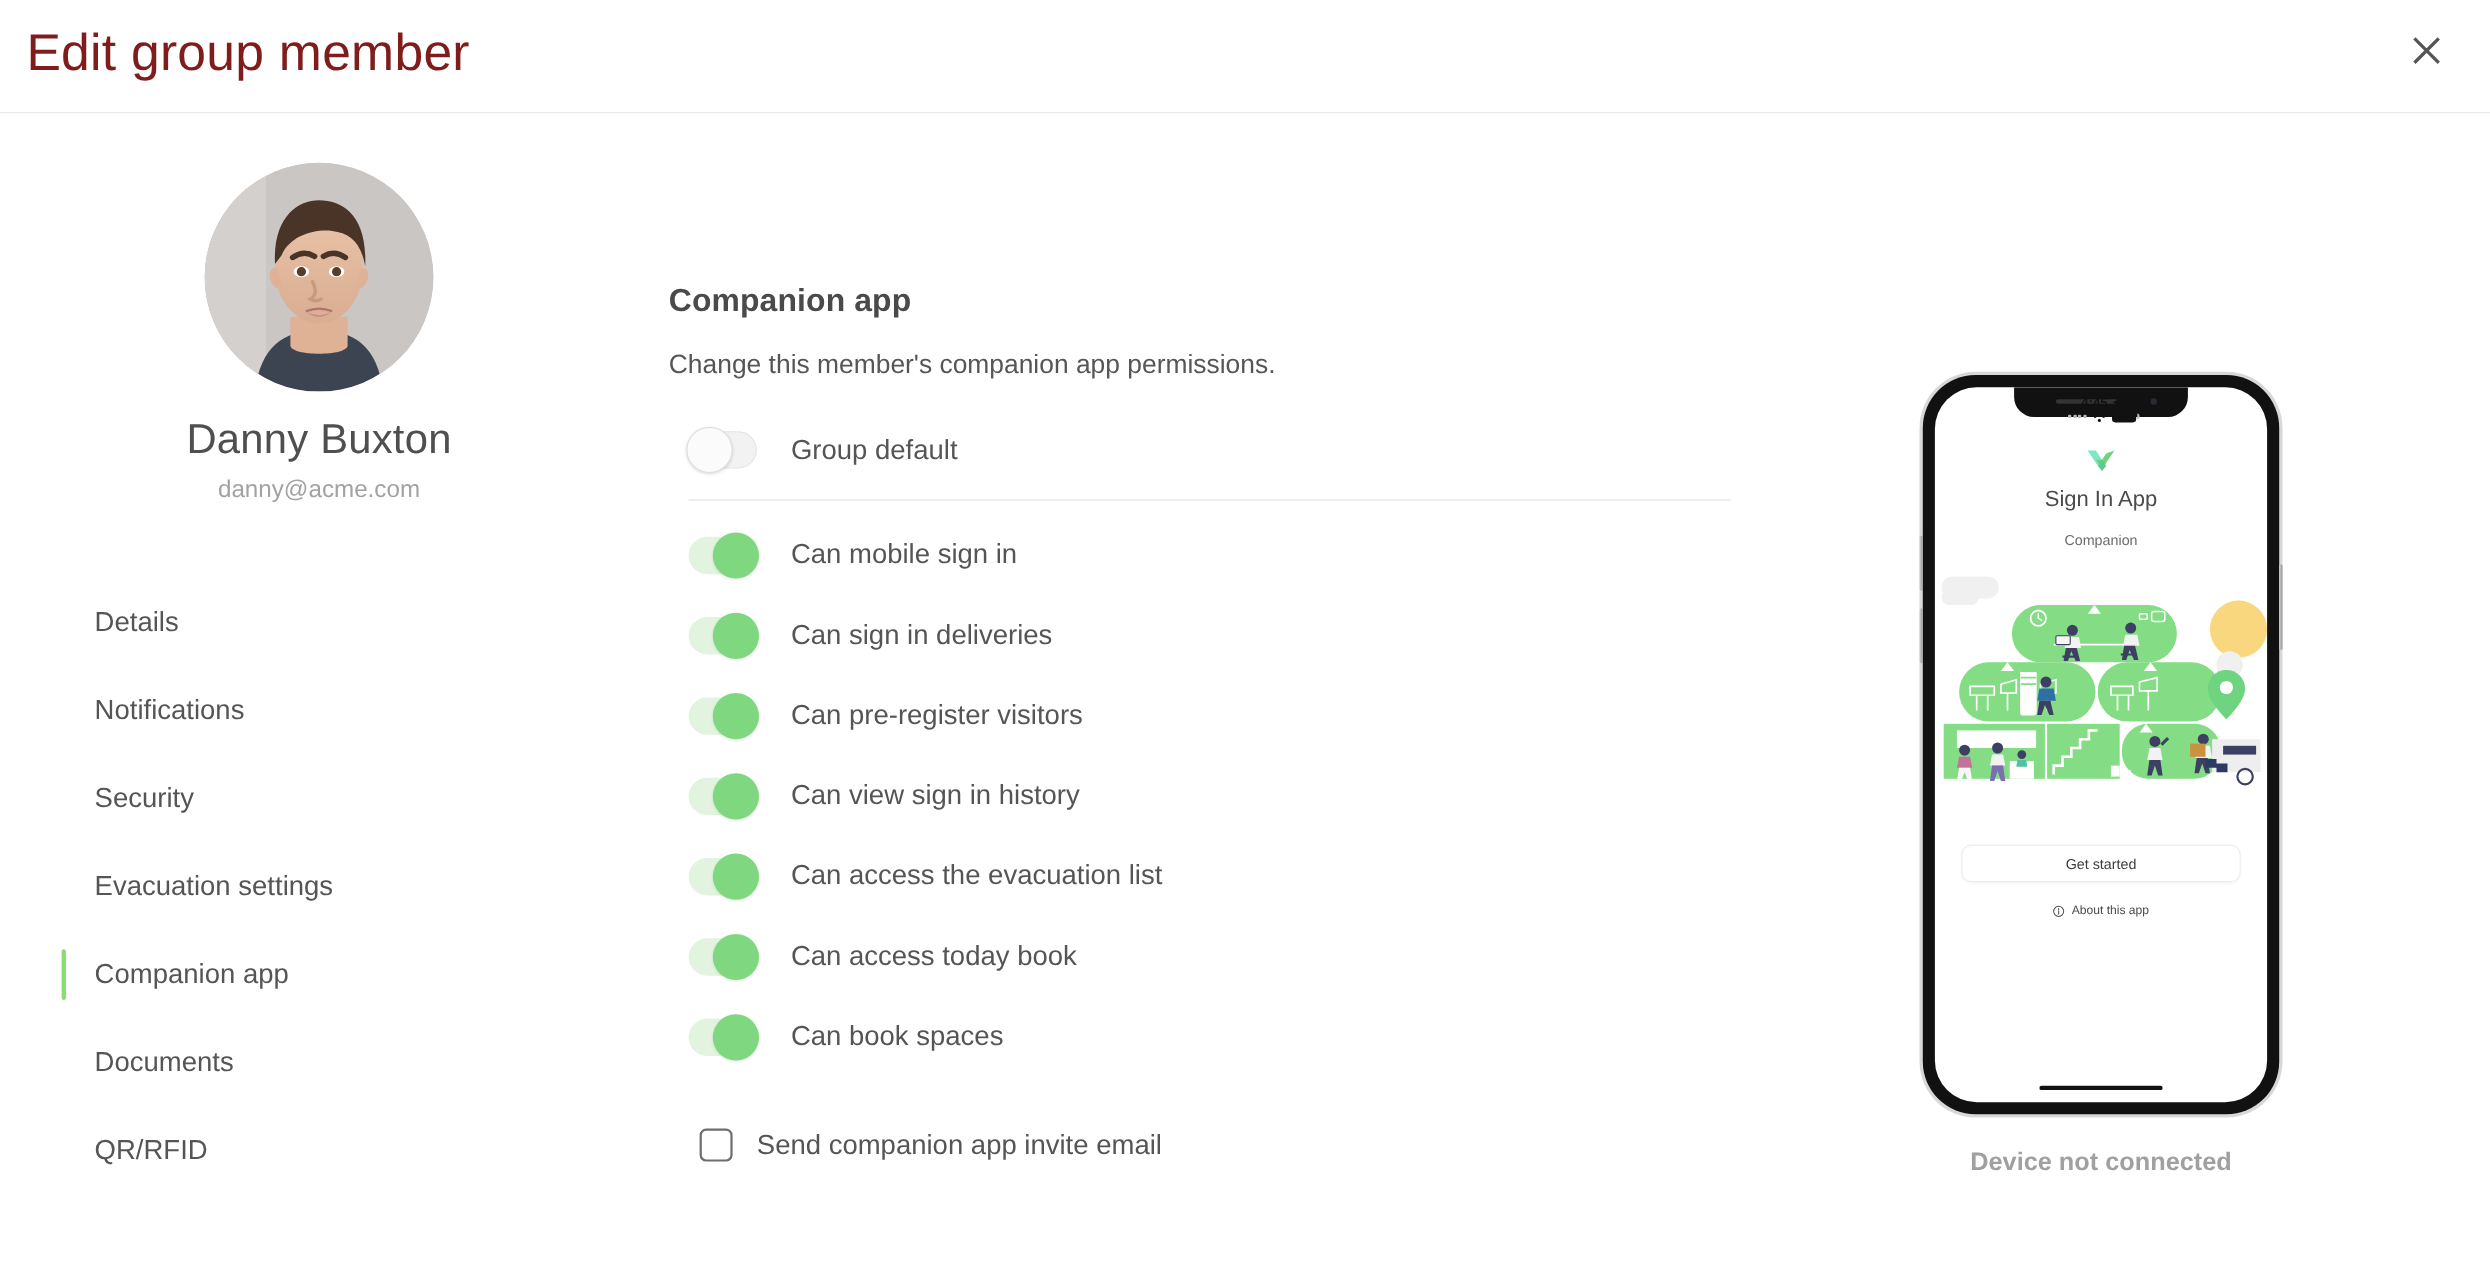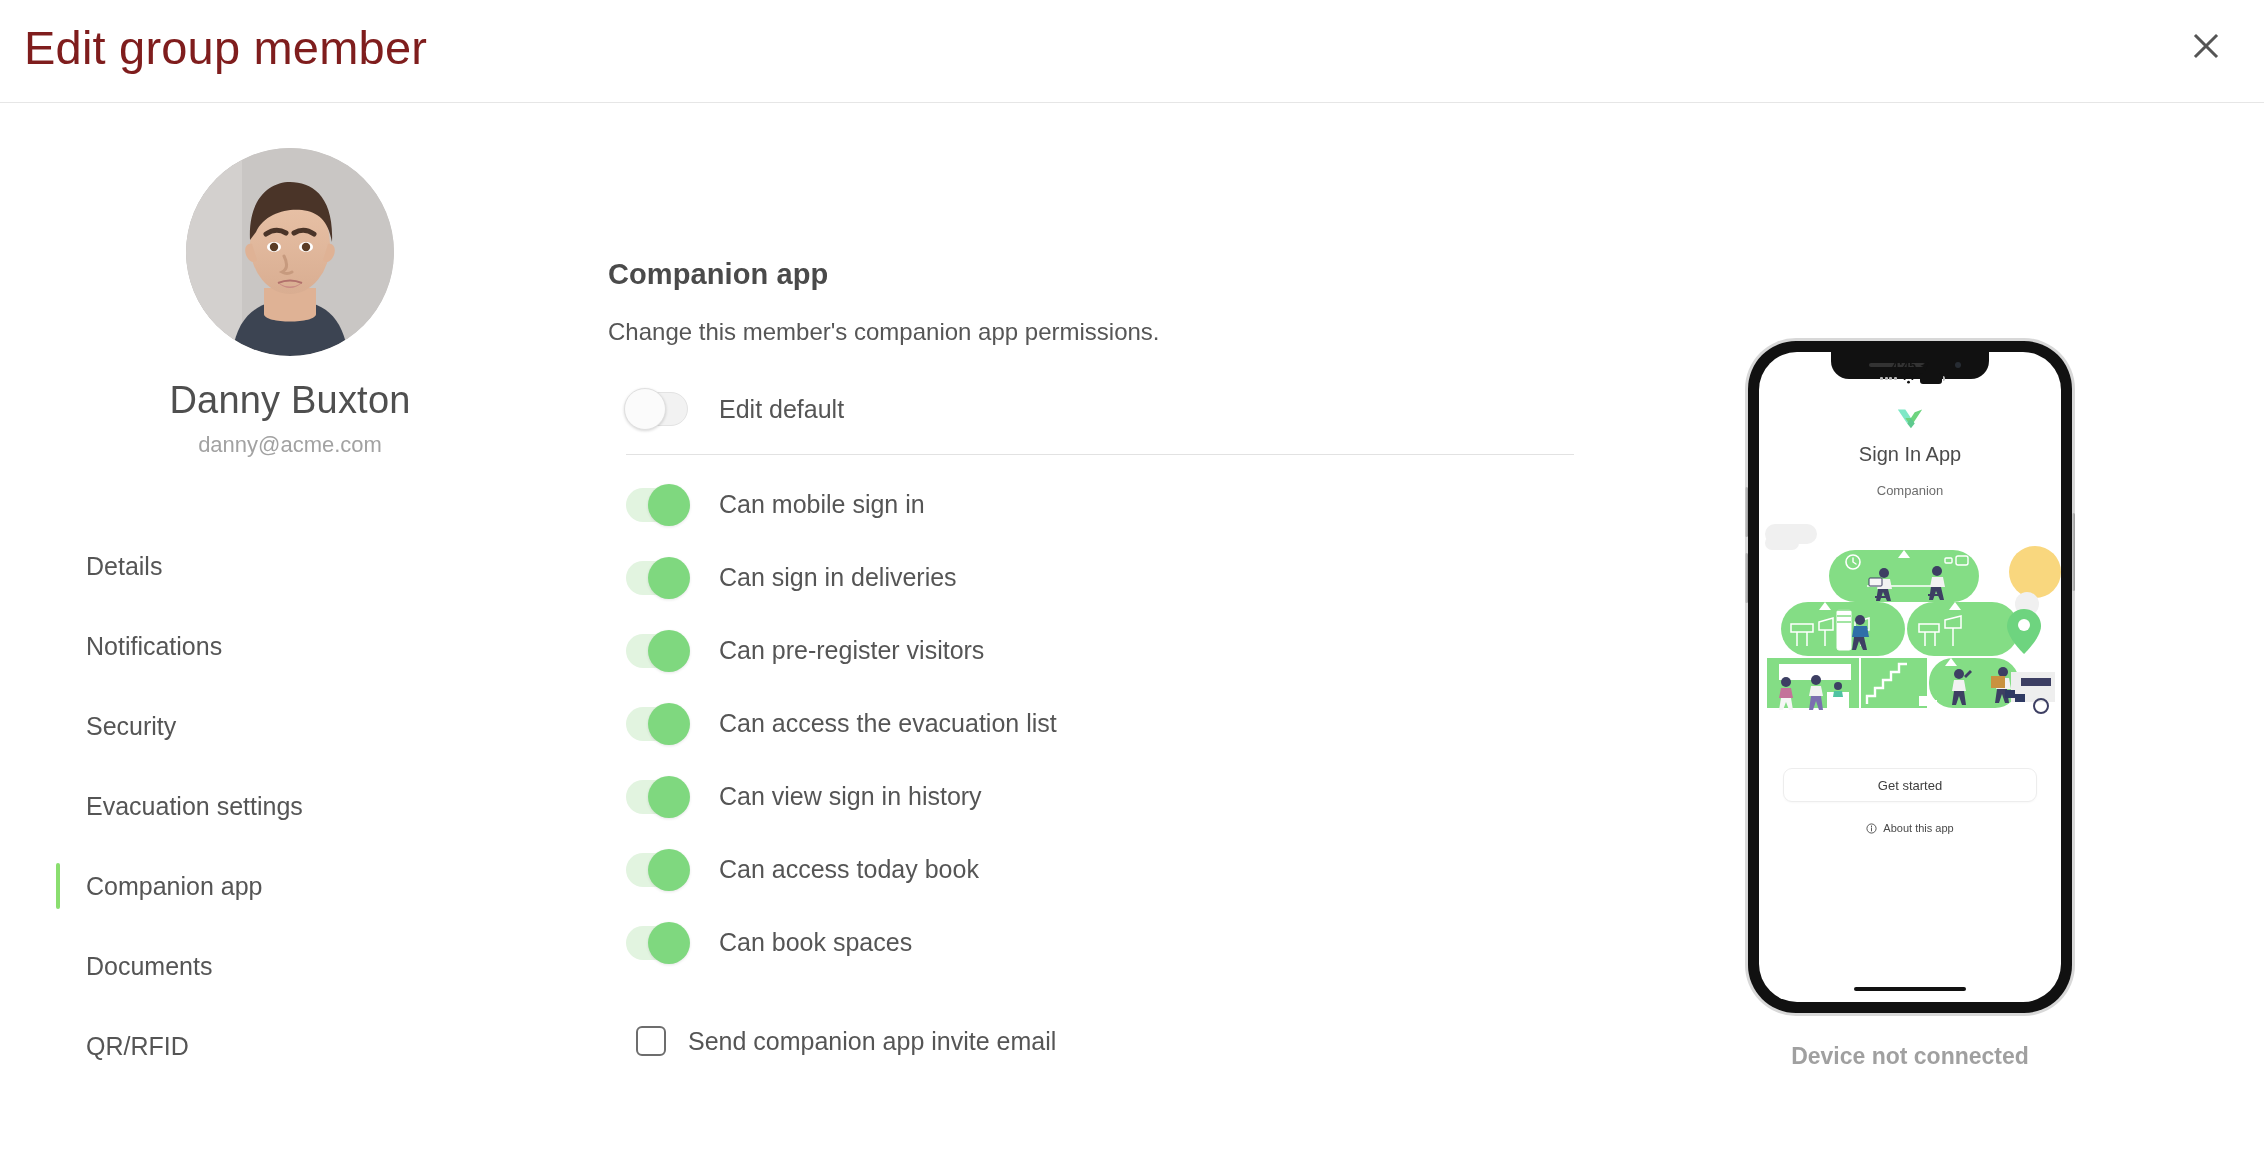--- a/index.html
+++ b/index.html
@@ -440,21 +440,21 @@
     <div class="section-title">Companion app</div>
     <div class="section-desc">Change this member's companion app permissions.</div>
 
     <div class="toggle-list">
 
       <div class="toggle-row first-row">
         <div class="switch off">
           <span class="track"></span>
           <span class="knob"></span>
         </div>
-        <span class="toggle-label">Edit default</span>
+        <span class="toggle-label">Group default</span>
       </div>
 
       <div class="divider"></div>
 
       <div class="toggle-row">
         <div class="switch on">
           <span class="track"></span>
           <span class="knob"></span>
         </div>
         <span class="toggle-label">Can mobile sign in</span>
@@ -475,29 +475,29 @@
           <span class="knob"></span>
         </div>
         <span class="toggle-label">Can pre-register visitors</span>
       </div>
 
       <div class="toggle-row">
         <div class="switch on">
           <span class="track"></span>
           <span class="knob"></span>
         </div>
-        <span class="toggle-label">Can access the evacuation list</span>
+        <span class="toggle-label">Can view sign in history</span>
       </div>
 
       <div class="toggle-row">
         <div class="switch on">
           <span class="track"></span>
           <span class="knob"></span>
         </div>
-        <span class="toggle-label">Can view sign in history</span>
+        <span class="toggle-label">Can access the evacuation list</span>
       </div>
 
       <div class="toggle-row">
         <div class="switch on">
           <span class="track"></span>
           <span class="knob"></span>
         </div>
         <span class="toggle-label">Can access today book</span>
       </div>
 

